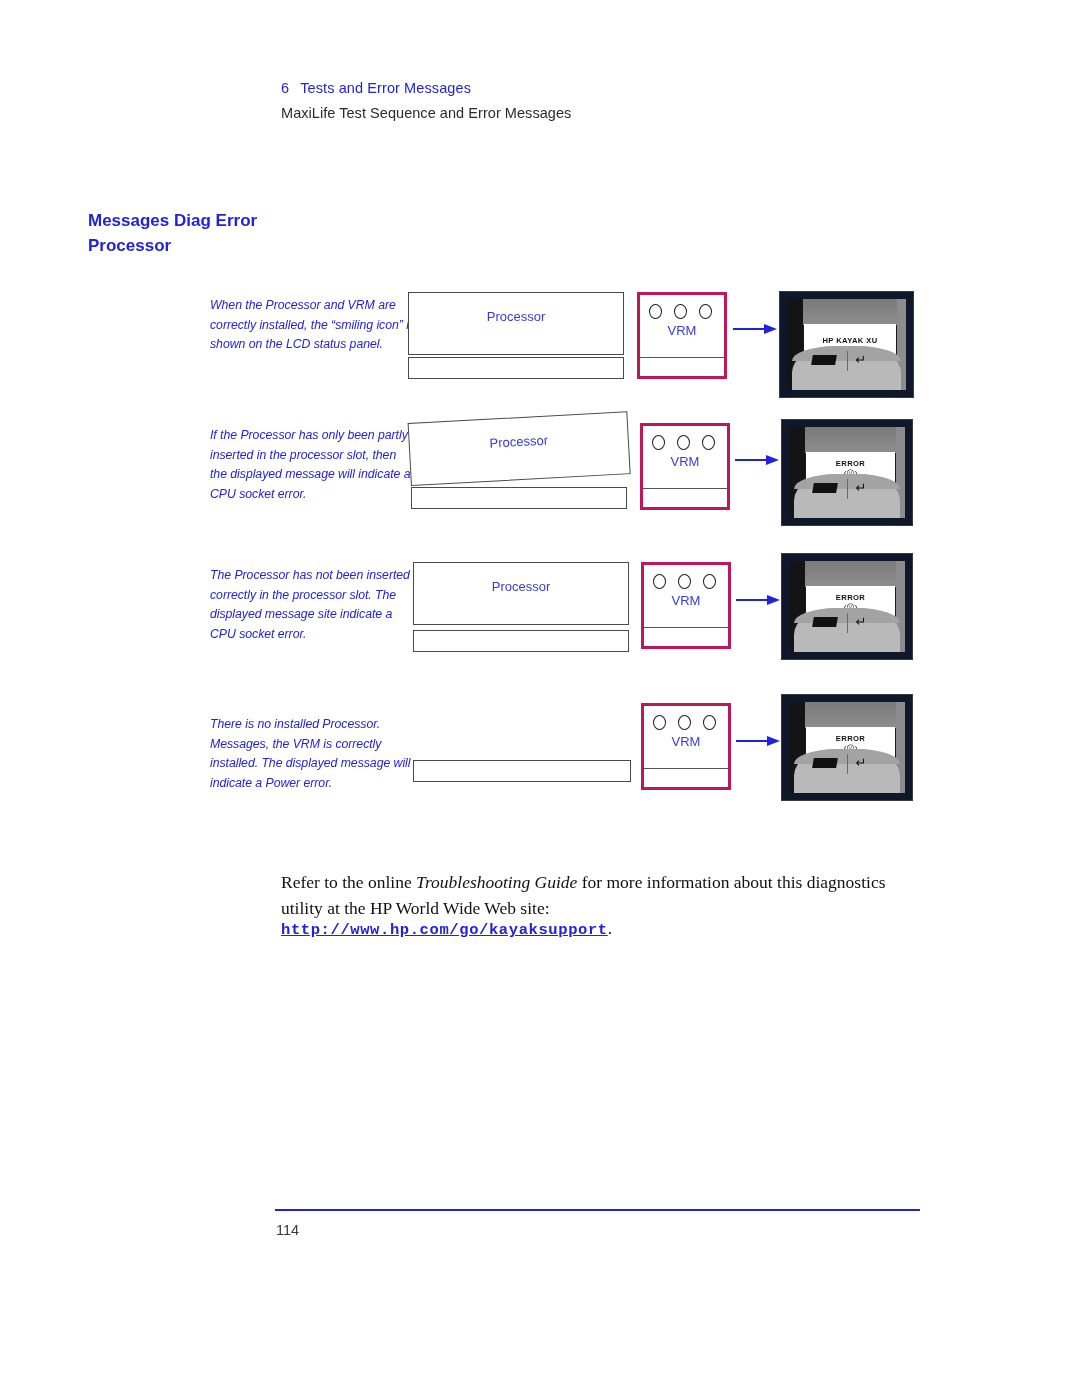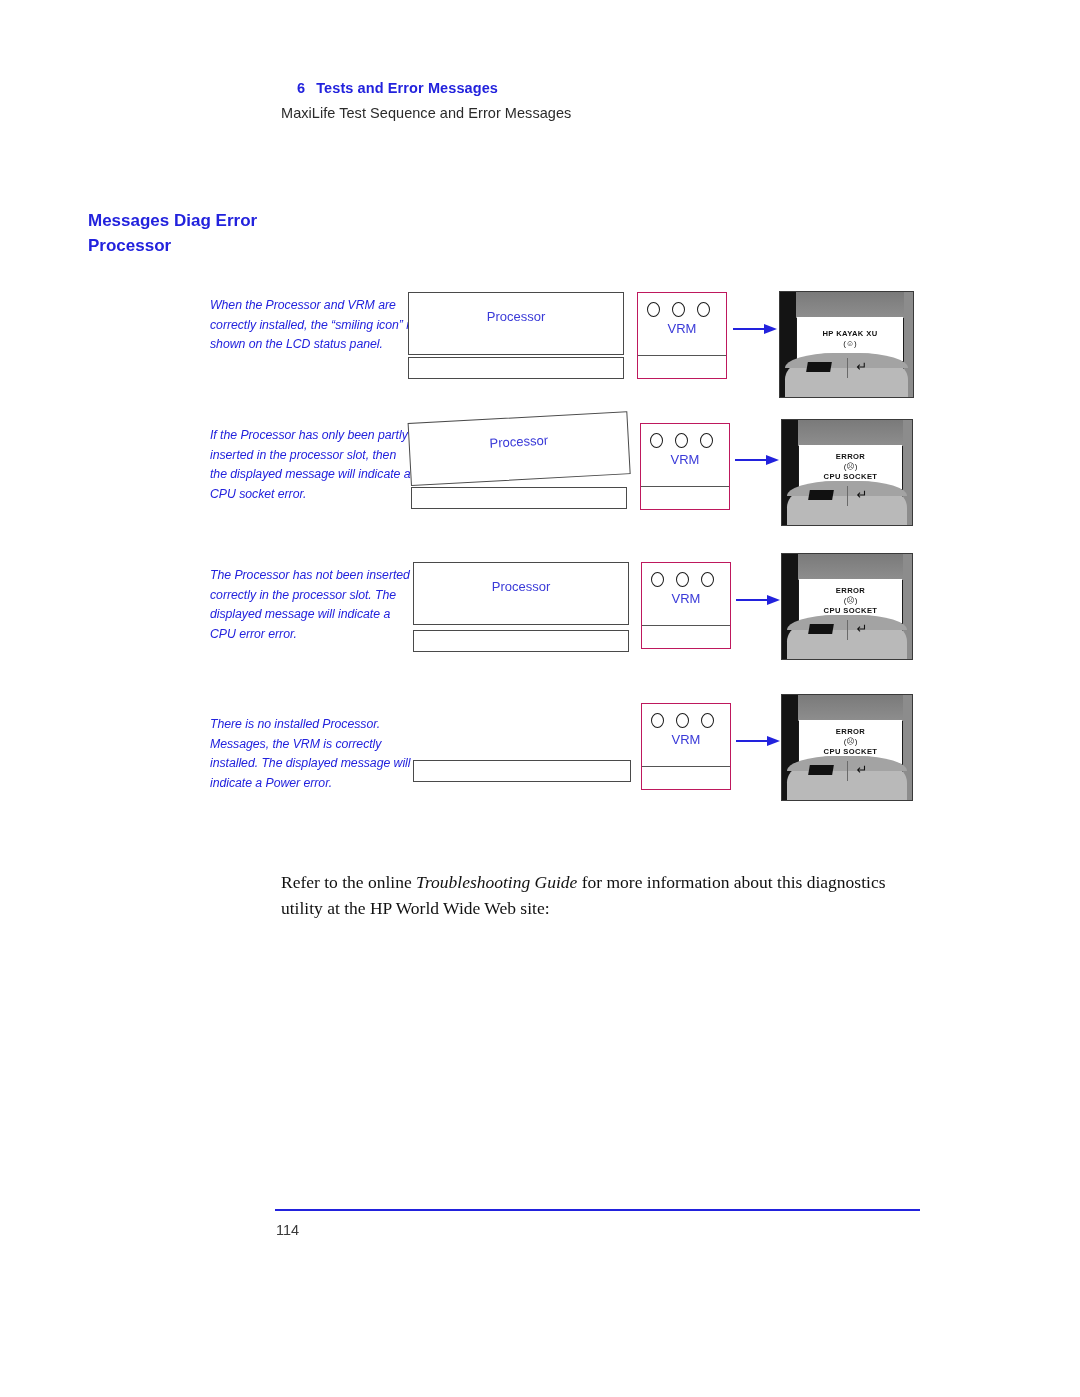--- a/index.html
+++ b/index.html
@@ -21,24 +21,23 @@
     height: 1397px;
     overflow: hidden;
   }
 
   
   .hdr-chapter {
     position: absolute;
     left: 281px;
     top: 80px;
     font-size: 14.5px;
-    font-weight: bold;
+    font-weight: normal;
     color: #2222dd;
     letter-spacing: 0.1px;
-    margin-left: 16px;
   }
   .hdr-chapter .num { margin-right: 11px; }
   .hdr-sub {
     position: absolute;
     left: 281px;
     top: 105px;
     font-size: 14.5px;
     color: #2b2b2b;
     letter-spacing: 0.05px;
   }
@@ -93,21 +92,21 @@
   .slot-box {
     position: absolute;
     border: 1px solid #4a4a4a;
     background: #ffffff;
     box-sizing: border-box;
   }
 
   
   .vrm-box {
     position: absolute;
-    border: 1px solid #be185d;
+    border: 3px solid #be185d;
     background: #ffffff;
     box-sizing: border-box;
   }
   .vrm-top {
     position: absolute;
     left: 0; top: 0; right: 0;
     height: 63px;
     border-bottom: 1px solid #555;
     box-sizing: border-box;
   }
@@ -154,20 +153,21 @@
     border-bottom: 5px solid transparent;
     border-left: 13px solid #2222dd;
   }
 
   
   .lcd-frame {
     position: absolute;
     border: 1px solid #3a3a3a;
     background: #0f172a;
     box-sizing: border-box;
+    padding: 7px;
   }
   .lcd-body {
     position: relative;
     width: 100%;
     height: 100%;
     background: #1b1b1b;
     overflow: hidden;
   }
   .lcd-bezel-top {
     position: absolute;
@@ -413,21 +413,21 @@
             <div class="lcd-base-shade"></div>
             <div class="lcd-btn-left"></div>
             <div class="lcd-btn-divider"></div>
             <div class="lcd-btn-enter">↵</div>
           </div>
         </div>
       </div>
     </div>
 
     <div class="row" style="top:0">
-      <div class="caption" style="top:566px">The Processor has not been inserted correctly in the processor slot. The displayed message will indicate a CPU error error.</div>
+      <div class="caption" style="top:566px">The Processor has not been inserted correctly in the processor slot. The displayed message site indicate a CPU socket error.</div>
 
       <div class="proc-box" style="left:413px; top:562px; width:216px; height:63px;">
         <div class="proc-label" style="top:16px">Processor</div>
       </div>
       <div class="slot-box" style="left:413px; top:630px; width:216px; height:22px;"></div>
 
       <div class="vrm-box" style="left:641px; top:562px; width:90px; height:87px;">
         <div class="vrm-top">
           <div class="vrm-circles">
             <span class="vrm-circle"></span>
@@ -502,17 +502,20 @@
           </div>
         </div>
       </div>
     </div>
 
   </div>
 
   <div class="fmi-body">
     <span>Refer to the online </span><i>Troubleshooting Guide</i><span> for more information about this diagnostics utility at the HP World Wide Web site:</span>
   </div>
+  <div class="fmi-url-line">
+    <span class="fmi-url">http://www.hp.com/go/kayaksupport</span><span>.</span>
+  </div>
 
   <div class="footer-rule"></div>
   <div class="footer-page">114</div>
 
 </div>
 
 </body></html>

